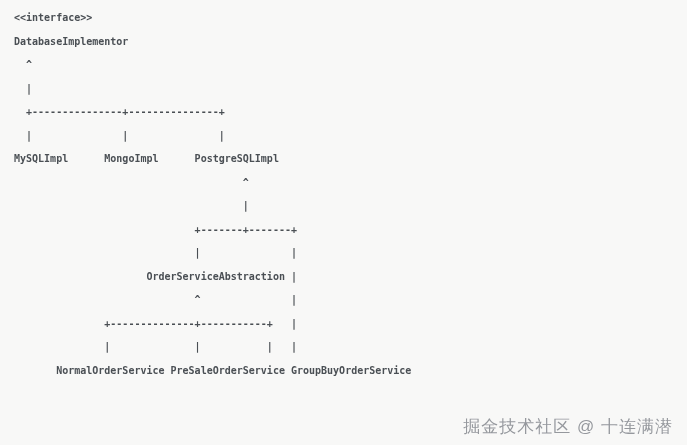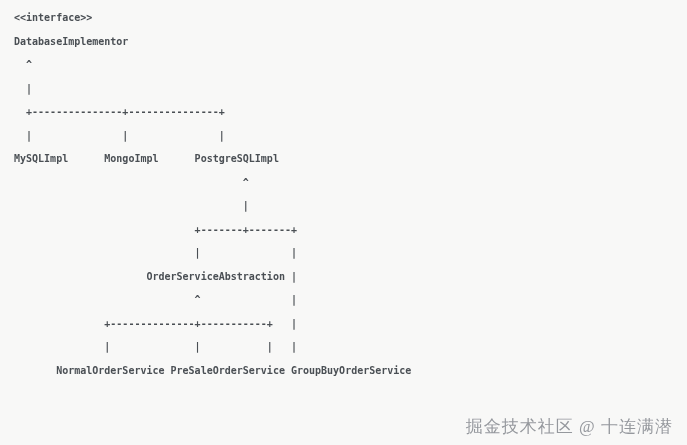--- a/index.html
+++ b/index.html
@@ -27,21 +27,21 @@
     letter-spacing: 0px;
     color: #4a4f54;
     white-space: pre;
     font-weight: 700;
     -webkit-font-smoothing: antialiased;
   }
   #watermark {
     position: absolute;
     right: 14px;
     bottom: 6px;
-    font-family: Liberation Serif, serif;
+    font-family: Liberation Sans, sans-serif;
     font-size: 17px;
     line-height: 24px;
     color: #8d9096;
     white-space: pre;
     letter-spacing: 1px;
     opacity: 0.92;
   }
 </style>
 </head>
 <body>

